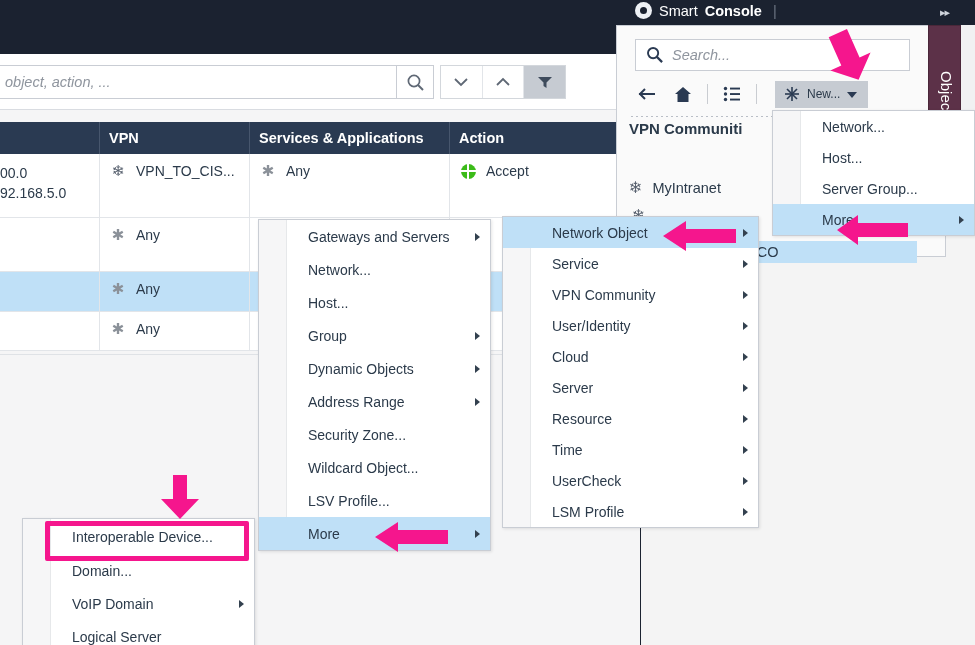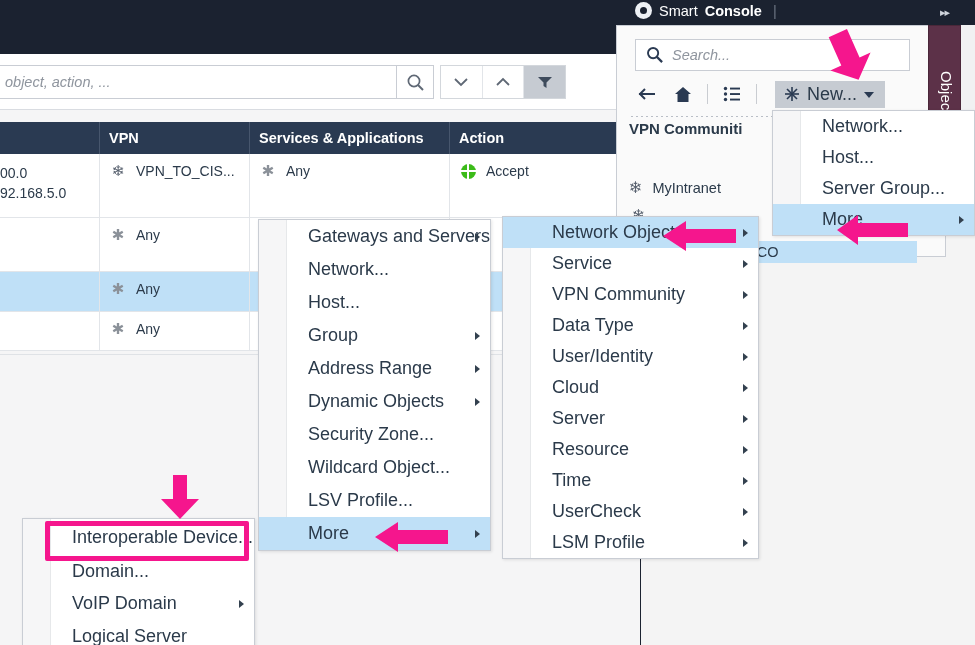--- a/index.html
+++ b/index.html
@@ -111,21 +111,21 @@
   #obj-search .ph{font-size:14.5px;color:#8f959e;font-style:italic;}
   #obj-toolbar{
     left:635px;top:79px;width:290px;height:30px;
     display:flex;align-items:center;gap:12px;
   }
   .tbar-ico{display:flex;align-items:center;justify-content:center;
     width:24px;height:24px;}
   .tbar-div{width:1px;height:20px;background:#c9ccd1;}
   #new-button{
     background:#c6cbd2;height:27px;display:flex;align-items:center;gap:7px;
-    padding:0 10px 0 8px;font-size:18px;color:#2b3a4a;
+    padding:0 10px 0 8px;font-size:12px;color:#2b3a4a;
     border:1px solid #c6cbd2;box-sizing:border-box;margin-left:6px;
   }
   #obj-dotted{
     left:631px;top:116px;width:150px;height:1px;
     background:repeating-linear-gradient(to right,#b9bec6 0 2px,transparent 2px 5px);
   }
   #vpn-comm-title{
     left:629px;top:120px;font-size:15px;font-weight:700;color:#2b3a4a;
     white-space:nowrap;
   }
@@ -161,21 +161,21 @@
   .menu{
     background:#ffffff;border:1px solid #c9cdd4;box-sizing:border-box;
     box-shadow:1px 1px 3px rgba(0,0,0,.10);
   }
   .menu .gutter{
     position:absolute;left:0;top:0;bottom:0;width:27px;
     background:#f6f6f7;border-right:1px solid #e6e8ea;
   }
   .mitem{
     position:relative;height:31px;display:flex;align-items:center;
-    font-size:18px;color:#2b3a4a;padding-left:49px;white-space:nowrap;
+    font-size:14px;color:#2b3a4a;padding-left:49px;white-space:nowrap;
     box-sizing:border-box;
   }
   .mitem.hl{background:#bfe0f7;}
   .mitem .arrow{
     position:absolute;right:10px;top:50%;transform:translateY(-50%);
     width:0;height:0;border-left:5px solid #33414f;
     border-top:4px solid transparent;border-bottom:4px solid transparent;
   }
 
   
@@ -390,24 +390,20 @@
     </div>
   <div class="mitem">
       <span>Service</span>
       <span class="arrow"></span>
     </div>
   <div class="mitem">
       <span>VPN Community</span>
       <span class="arrow"></span>
     </div>
   <div class="mitem">
-      <span>Data Type</span>
-      <span class="arrow"></span>
-    </div>
-  <div class="mitem">
       <span>User/Identity</span>
       <span class="arrow"></span>
     </div>
   <div class="mitem">
       <span>Cloud</span>
       <span class="arrow"></span>
     </div>
   <div class="mitem">
       <span>Server</span>
       <span class="arrow"></span>
@@ -440,25 +436,25 @@
       <span>Network...</span>
     </div>
   <div class="mitem" style="height:33px">
       <span>Host...</span>
     </div>
   <div class="mitem" style="height:33px">
       <span>Group</span>
       <span class="arrow"></span>
     </div>
   <div class="mitem" style="height:33px">
+      <span>Dynamic Objects</span>
+      <span class="arrow"></span>
+    </div>
+  <div class="mitem" style="height:33px">
       <span>Address Range</span>
-      <span class="arrow"></span>
-    </div>
-  <div class="mitem" style="height:33px">
-      <span>Dynamic Objects</span>
       <span class="arrow"></span>
     </div>
   <div class="mitem" style="height:33px">
       <span>Security Zone...</span>
     </div>
   <div class="mitem" style="height:33px">
       <span>Wildcard Object...</span>
     </div>
   <div class="mitem" style="height:33px">
       <span>LSV Profile...</span>

